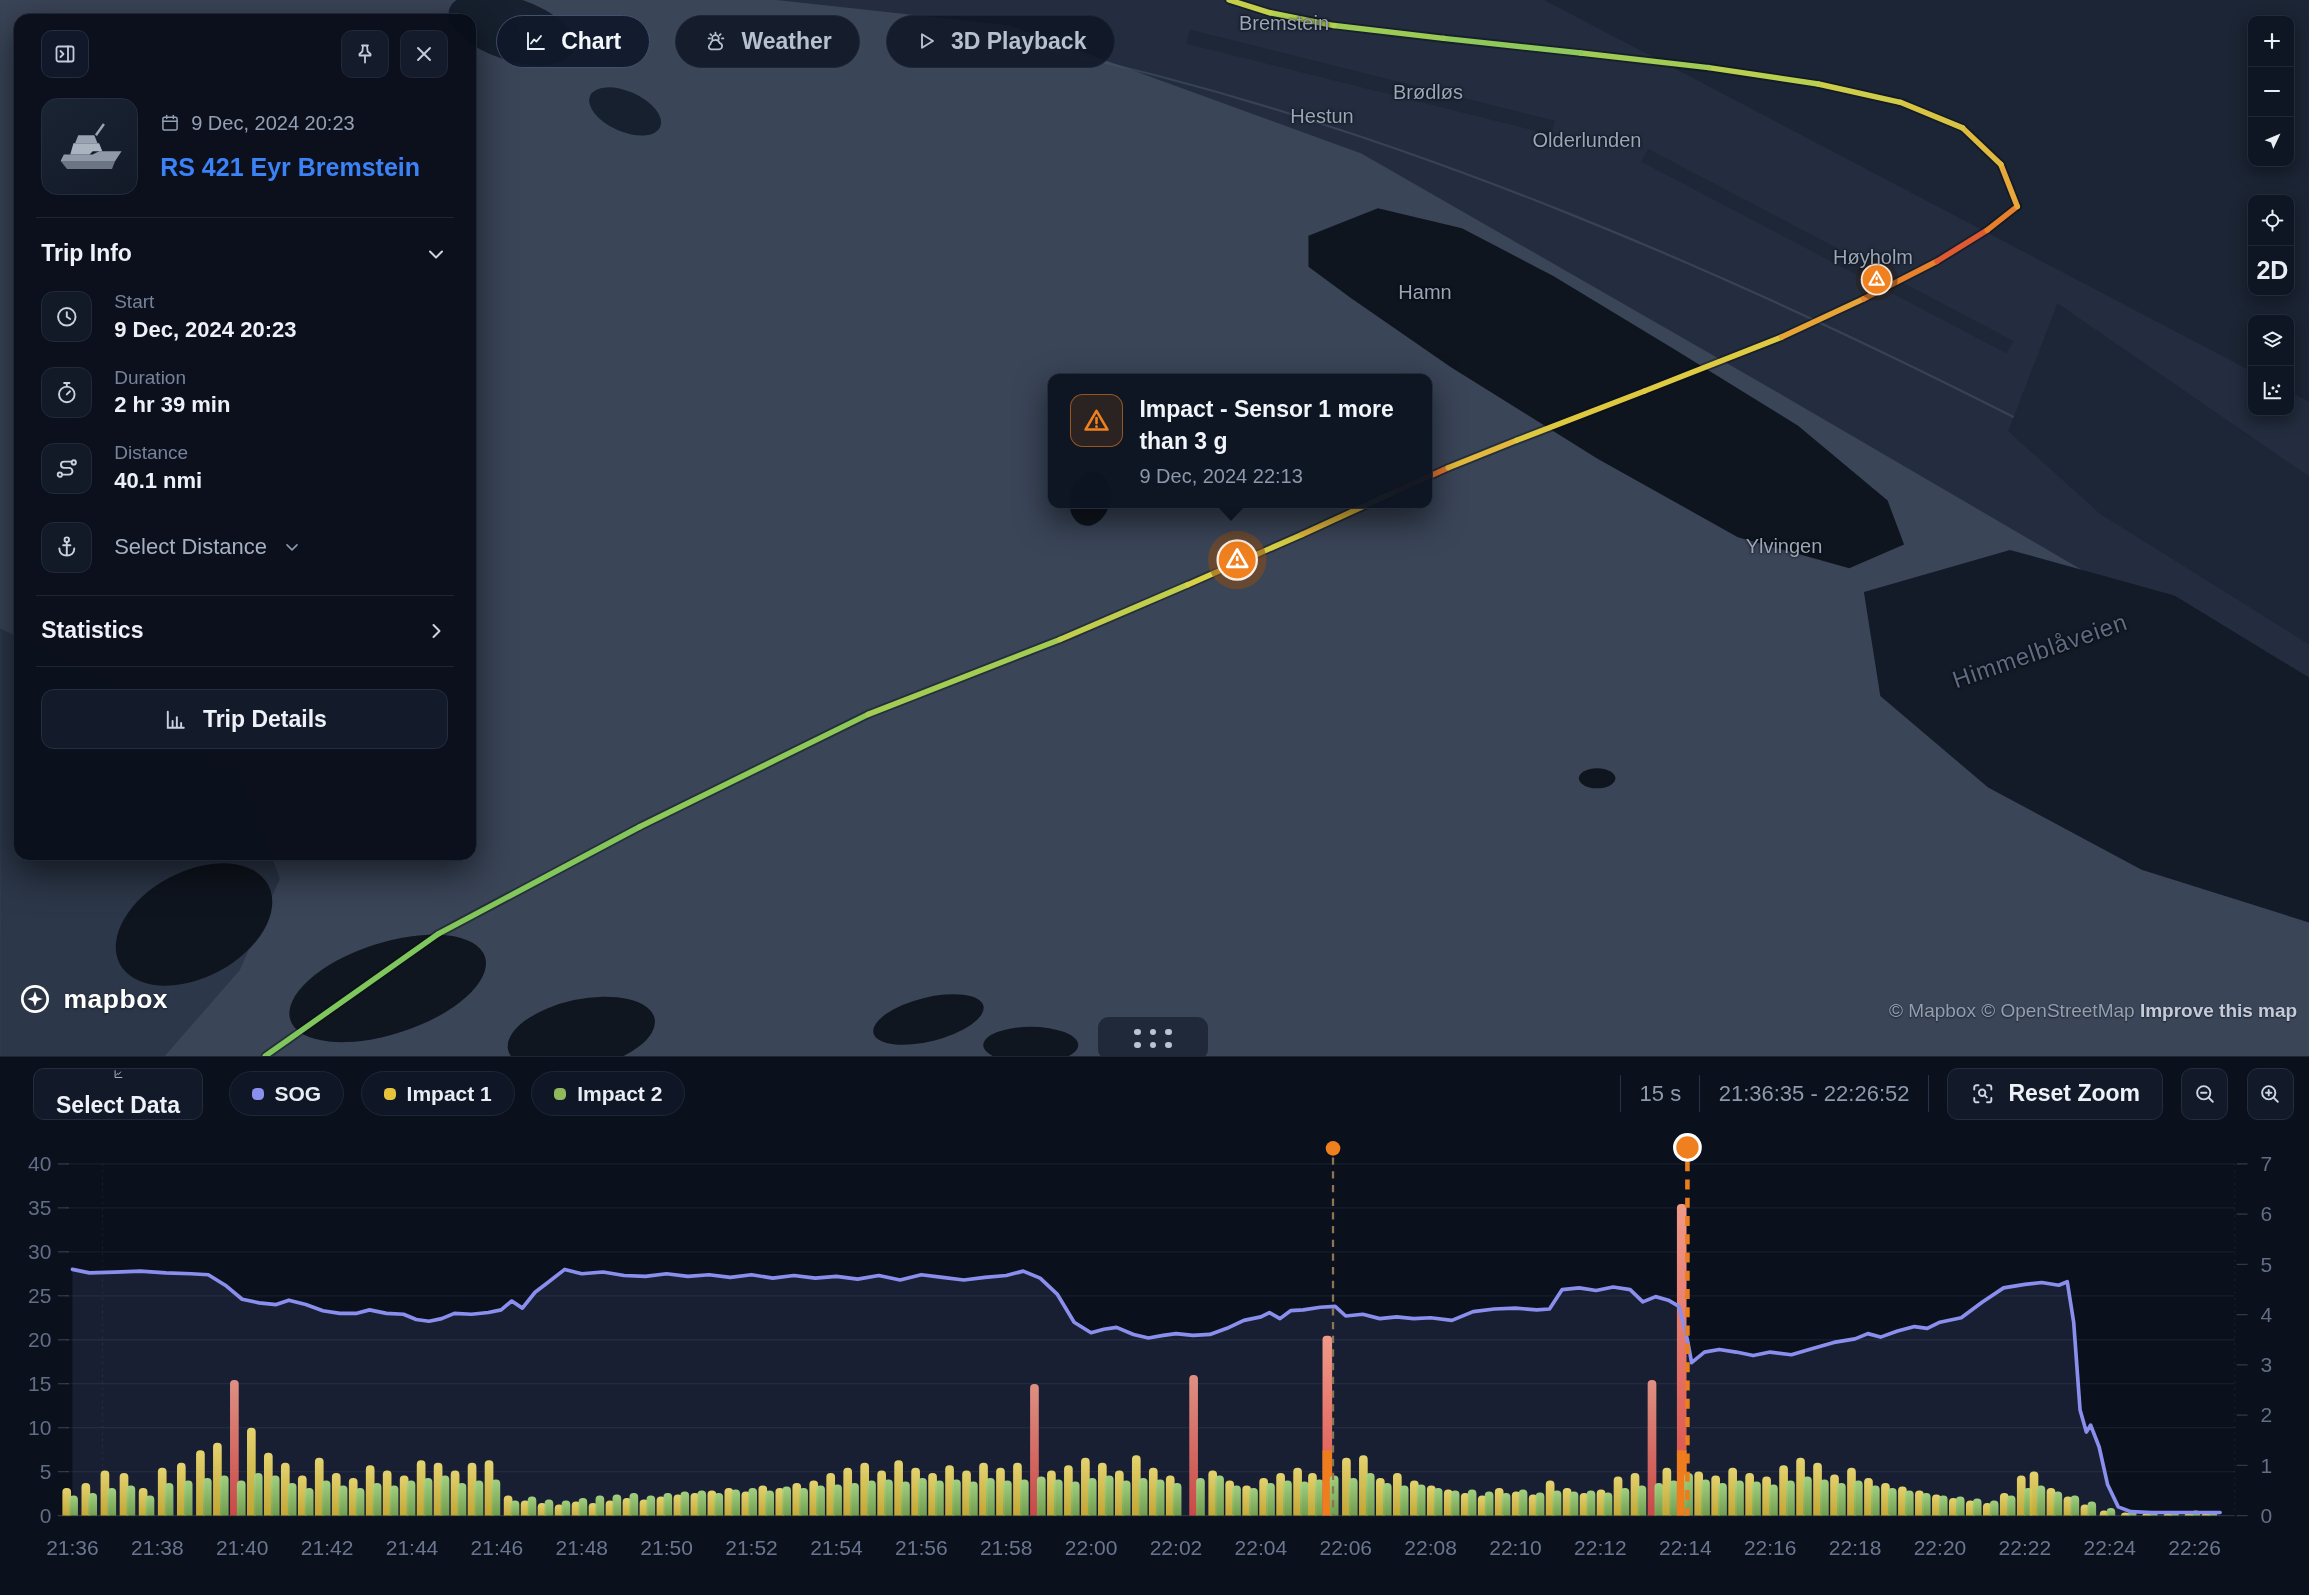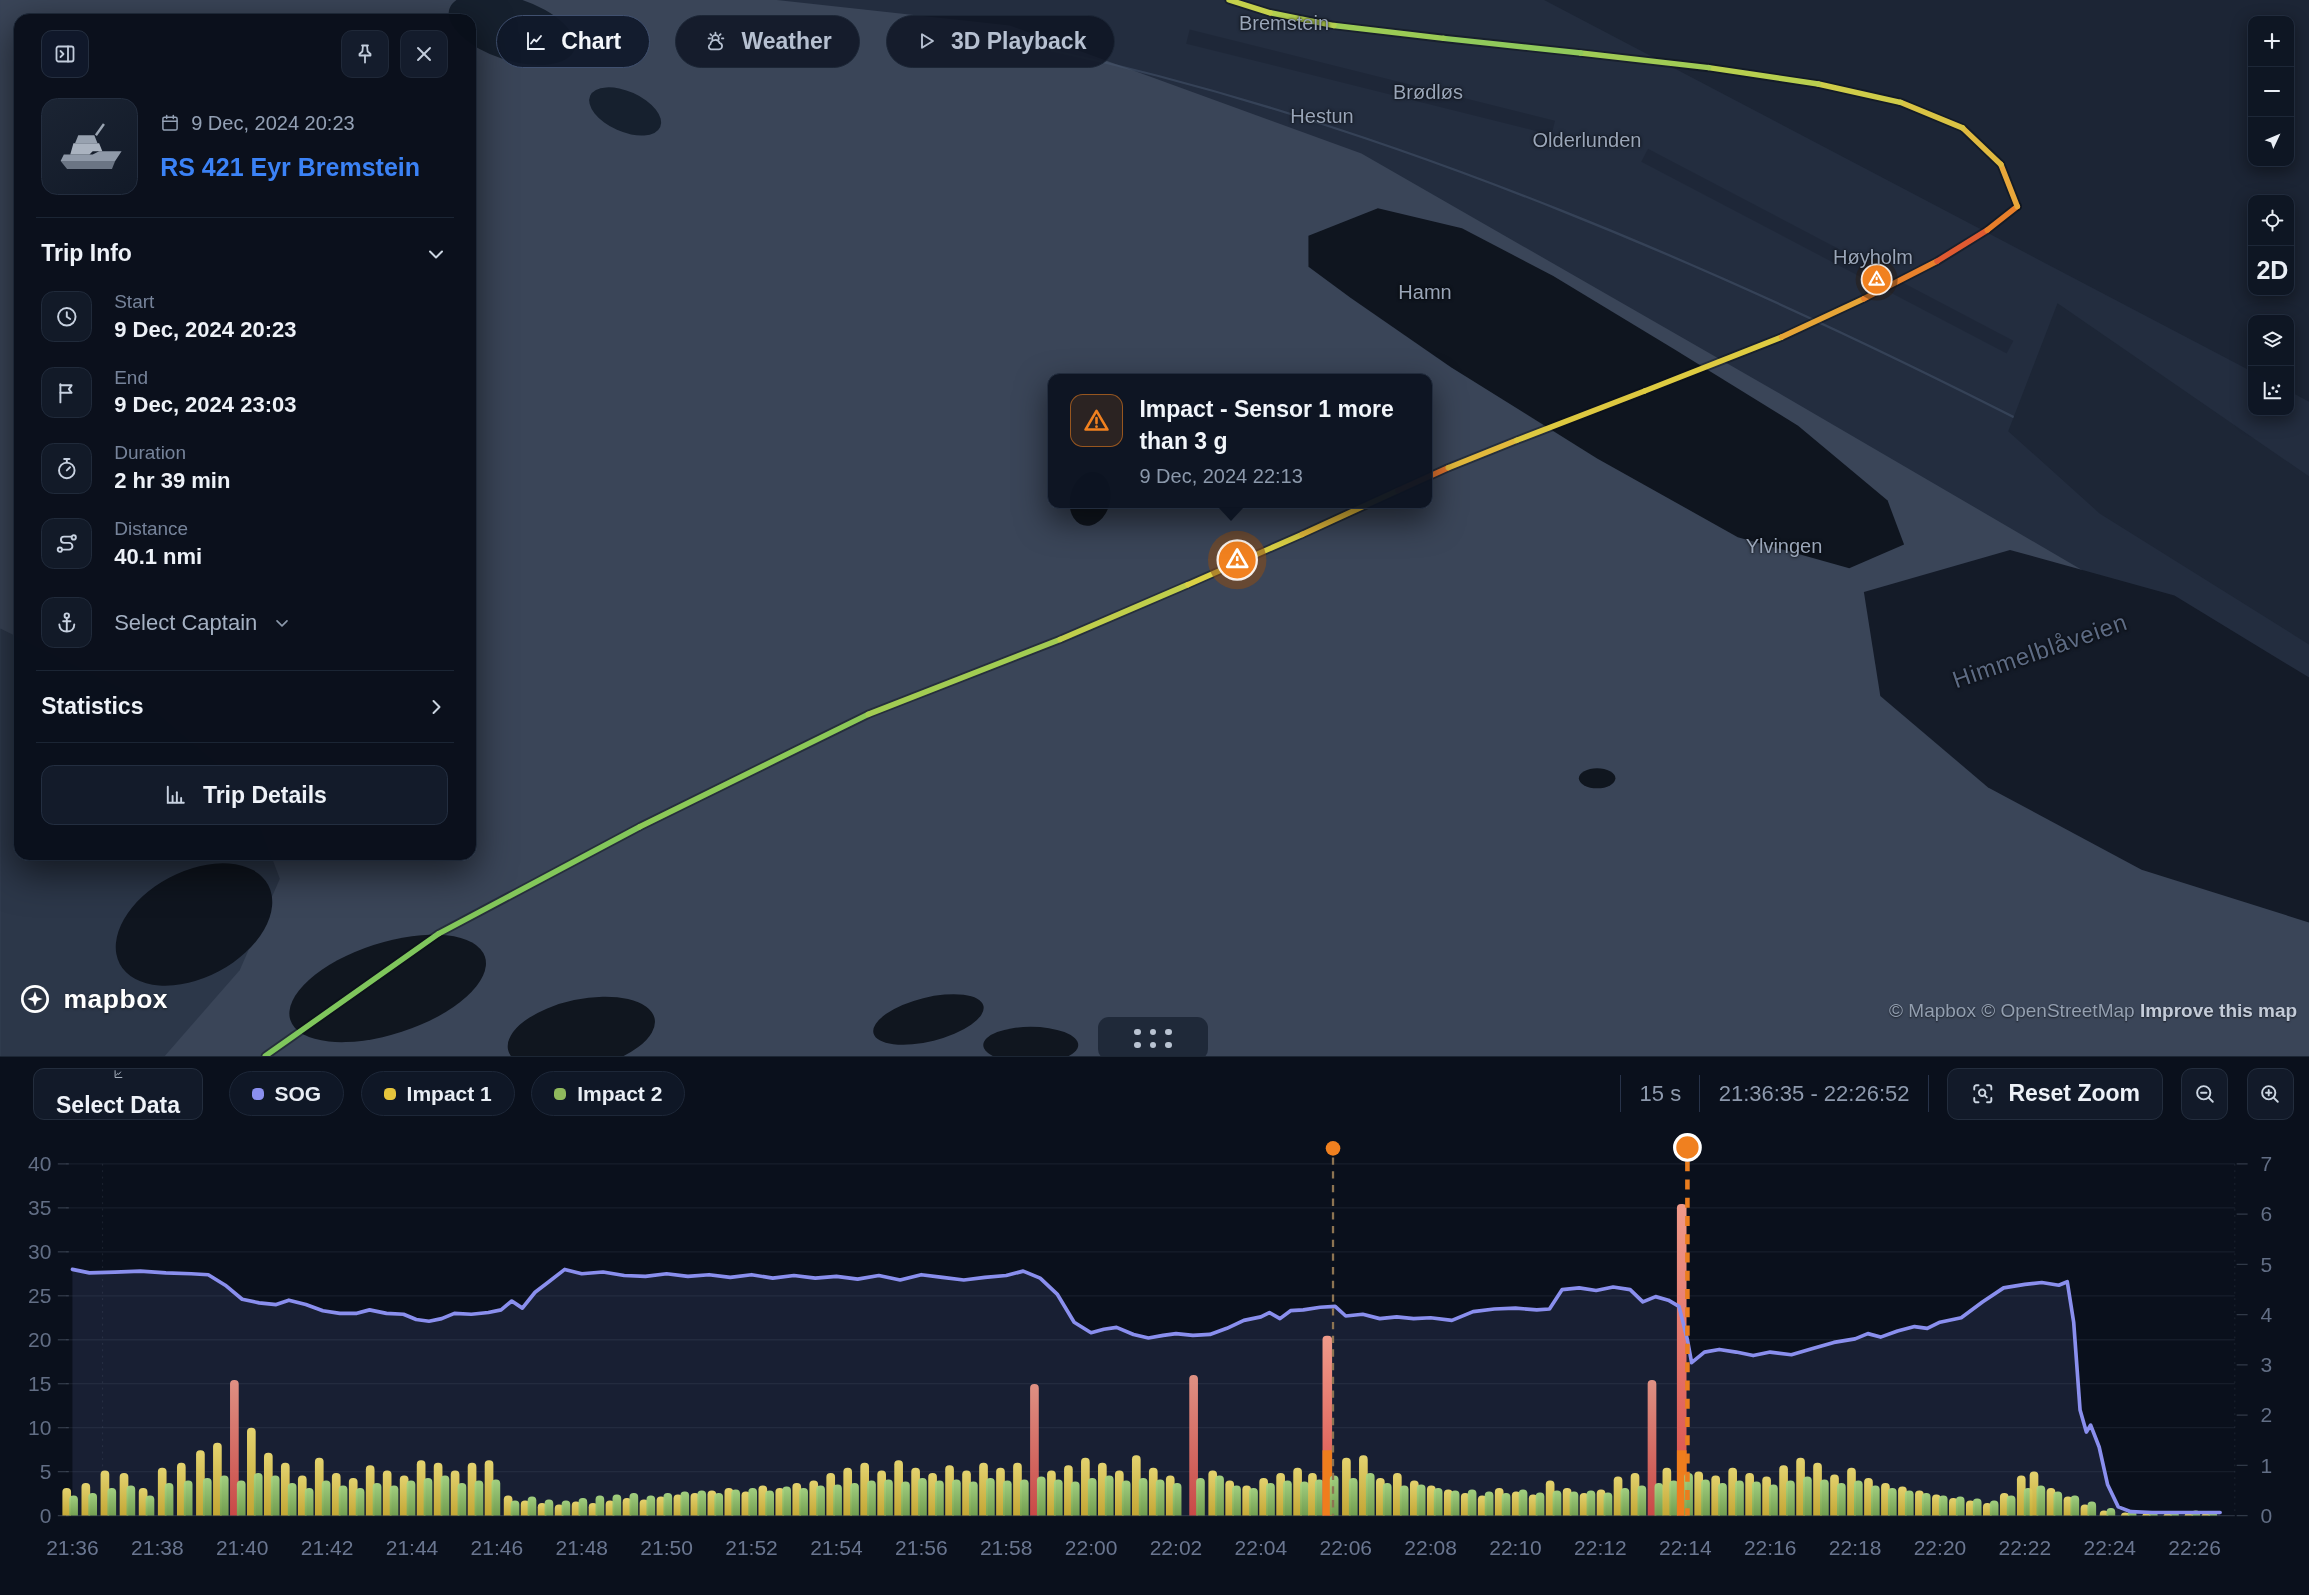--- a/index.html
+++ b/index.html
@@ -287,34 +287,20 @@
             </svg>
           </div>
         <div>
             <div class="label">Start</div>
             <div class="value">9 Dec, 2024 20:23</div>
           </div>
       </div>
       <div class="info-row">
         <div class="icon-box">
             <svg width="25.6" height="25.6" viewBox="0 0 24 24">
-              <g stroke="#c7d1e0" stroke-width="1.8" fill="none" stroke-linecap="round" stroke-linejoin="round">
-                <line x1="6" y1="21" x2="6" y2="4"></line>
-                <path d="M6 5h10.5l-2.6 3.5L16.5 12H6"></path>
-              </g>
-            </svg>
-          </div>
-        <div>
-            <div class="label">End</div>
-            <div class="value">9 Dec, 2024 23:03</div>
-          </div>
-      </div>
-      <div class="info-row">
-        <div class="icon-box">
-            <svg width="25.6" height="25.6" viewBox="0 0 24 24">
               <g stroke="#c7d1e0" stroke-width="1.8" fill="none" stroke-linecap="round">
                 <circle cx="12" cy="13.5" r="7.3"></circle>
                 <line x1="9.5" y1="2.8" x2="14.5" y2="2.8"></line>
                 <line x1="12" y1="2.8" x2="12" y2="6"></line>
                 <path d="M12 13.5l3-3"></path>
               </g>
             </svg>
           </div>
         <div>
             <div class="label">Duration</div>
@@ -342,21 +328,21 @@
             <svg width="25.6" height="25.6" viewBox="0 0 24 24">
               <g stroke="#c7d1e0" stroke-width="1.8" fill="none" stroke-linecap="round">
                 <circle cx="12" cy="5.3" r="2.1"></circle>
                 <line x1="12" y1="7.4" x2="12" y2="19.5"></line>
                 <line x1="8.6" y1="10.6" x2="15.4" y2="10.6"></line>
                 <path d="M5 13.6c0 4.4 3.1 6.6 7 6.6s7-2.2 7-6.6"></path>
               </g>
             </svg>
           </div>
         <div class="cap-label">
-          <span>Select Captain</span>
+          <span>Select Distance</span>
           <svg width="20" height="20" viewBox="0 0 24 24">
               <polyline points="6,9.5 12,15.5 18,9.5" stroke="#8b98ab" stroke-width="2" fill="none" stroke-linecap="round" stroke-linejoin="round"></polyline>
             </svg>
         </div>
       </div>
 
       <div class="divider"></div>
 
       <div class="section-head">
         <span>Statistics</span>

